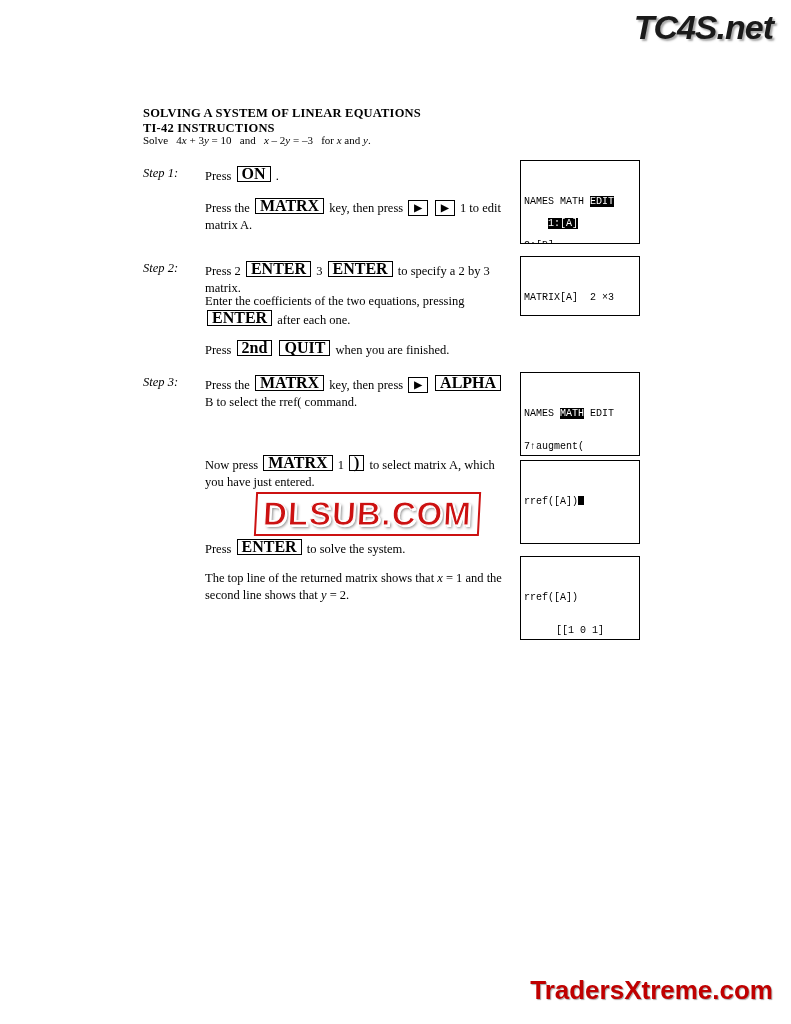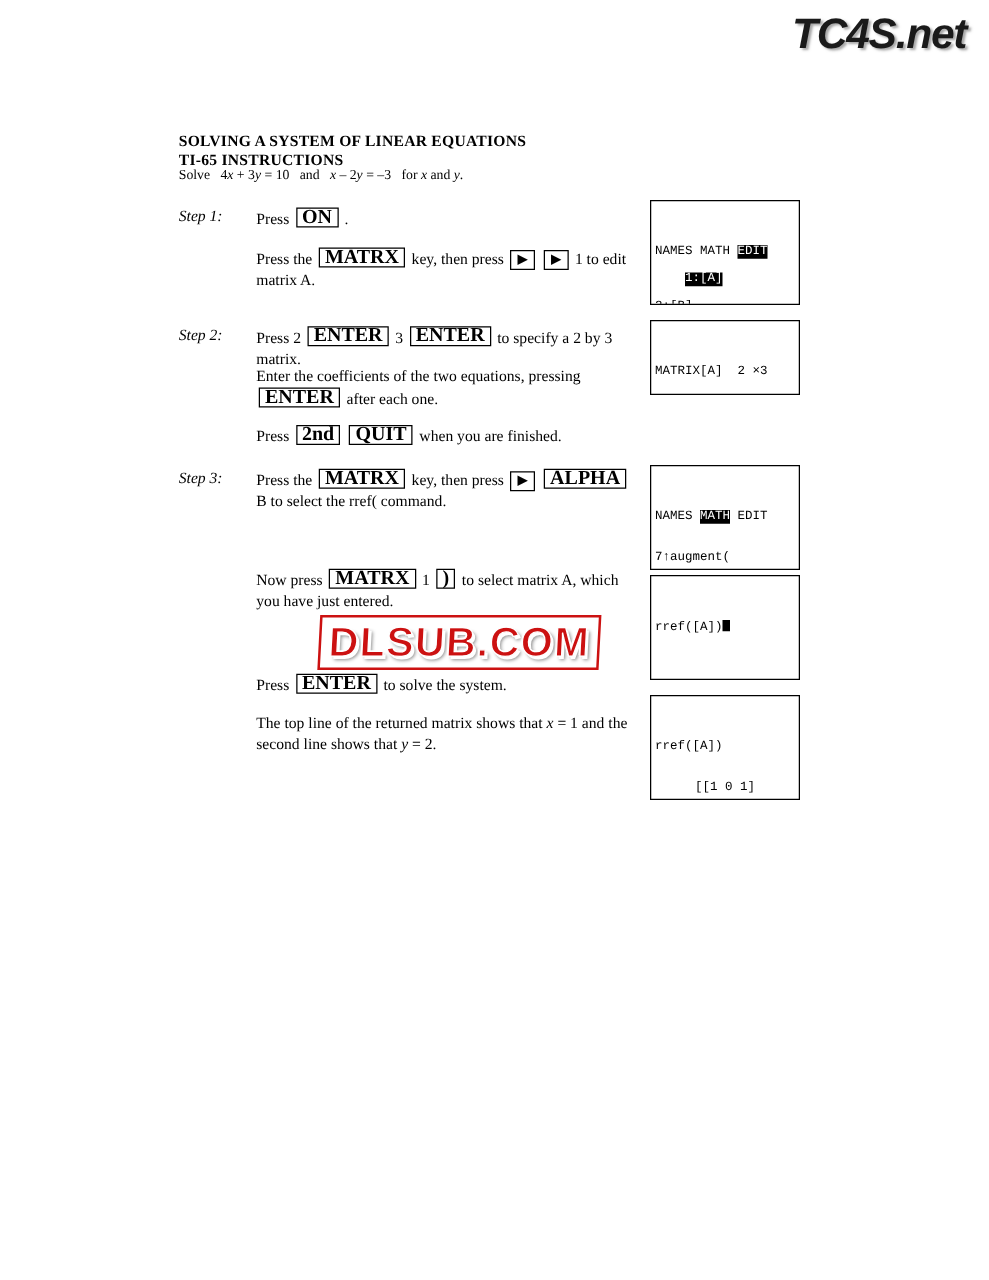--- a/index.html
+++ b/index.html
@@ -144,21 +144,21 @@
 </style>
 </head>
 <body>
 
 <div class="doc">
 
   <div class="wm-top">TC4S.net</div>
 
   <div class="title">
     <div>SOLVING A SYSTEM OF LINEAR EQUATIONS</div>
-    <div>TI-65 INSTRUCTIONS</div>
+    <div>TI-42 INSTRUCTIONS</div>
   </div>
 
   <div class="solve-line">
     Solve&nbsp;&nbsp; 4<i>x</i> + 3<i>y</i> = 10&nbsp;&nbsp; and&nbsp;&nbsp; <i>x</i> – 2<i>y</i> = –3&nbsp;&nbsp; for <i>x</i> and <i>y</i>.
   </div>
 
   <div class="step-label" style="top:166px;">Step 1:</div>
   <div class="para" style="top:166px;">
     Press <span class="key">ON</span> .
   </div>
@@ -240,14 +240,15 @@
   </div>
 
   <div class="screen" style="top:556px; height:84px;">
     <div class="scr-row">rref([A])</div>
     <div class="scr-row" style="text-align:center;">[[1 0 1]</div>
     
     
   </div>
 
   <div class="wm-center">DLSUB.COM</div>
+  <div class="wm-bottom">TradersXtreme.com</div>
 
 </div>
 
 </body></html>

